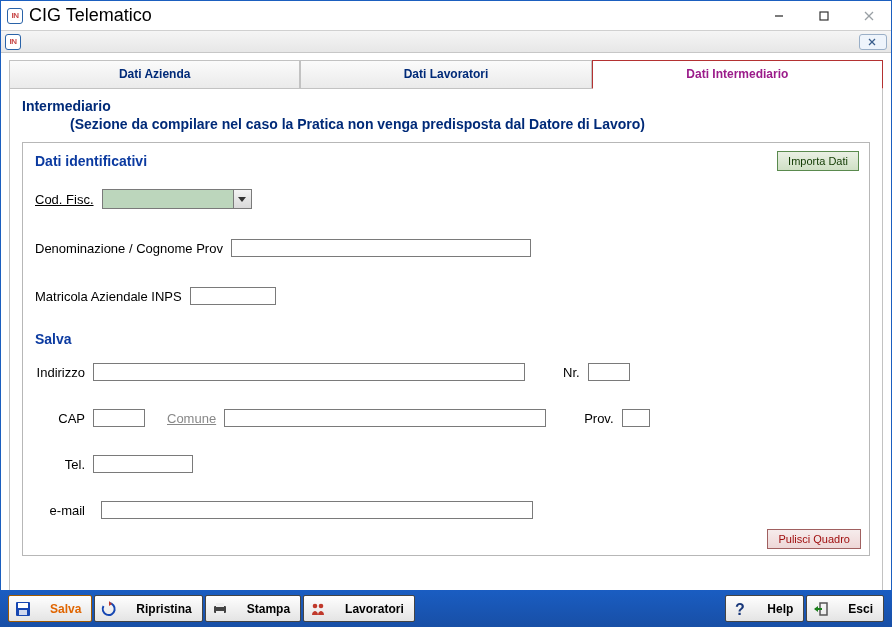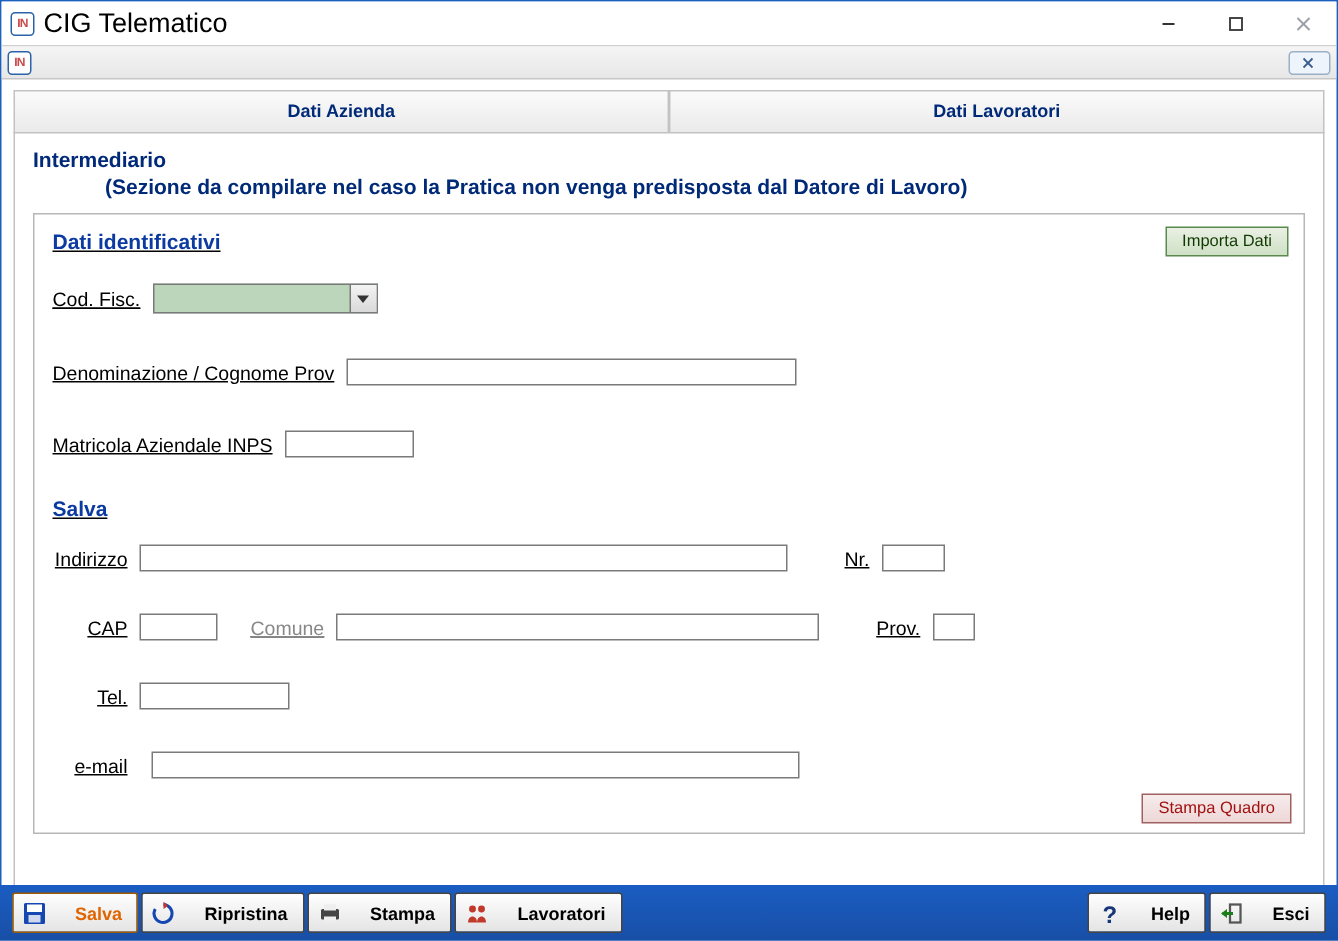--- a/index.html
+++ b/index.html
@@ -78,21 +78,20 @@
     }
     .section-sub {
       color:#002a78; font-weight:bold; font-size:14px; margin-top:2px;margin-left:48px;
     }
     .fieldset {
       border:1px solid #b7b7b7;
       margin-top:10px;
       padding:10px 12px 12px 12px;
       position:relative;
       height: 414px;
-      text-decoration: underline;
     }
     .legend {
       color:#0b3aa0; font-weight:bold; font-size:14px;
     }
     .row { display:flex; align-items:center; margin-top:24px; gap:8px;}
     .row.first { margin-top:20px;}
     .lbl { font-size:13px; color:#000; }
     .lbl.link { text-decoration:underline; }
     .lbl.gray { color:#888; text-decoration:underline;}
     input.txt {
@@ -182,20 +181,21 @@
     <svg width="12" height="8">
         <line x1="2" y1="1" x2="8" y2="7" stroke="#3b5e8c" stroke-width="1.2"></line>
         <line x1="8" y1="1" x2="2" y2="7" stroke="#3b5e8c" stroke-width="1.2"></line>
       </svg>
   </div>
 </div>
 
 <div class="tabs">
   <div class="tab">Dati Azienda</div>
   <div class="tab">Dati Lavoratori</div>
+  <div class="tab active">Dati Intermediario</div>
 </div>
 
 <div class="content">
   <div class="section-title">Intermediario</div>
   <div class="section-sub">(Sezione da compilare nel caso la Pratica non venga predisposta dal Datore di Lavoro)</div>
 
   <div class="fieldset">
     <div class="legend">Dati identificativi</div>
     <button class="btn-small top-right-btn">Importa Dati</button>
 
@@ -243,21 +243,21 @@
     <div class="row" style="margin-top:28px;">
       <span class="lbl" style="width:50px;text-align:right">Tel.</span>
       <input class="txt" style="width: 100px;" value="">
     </div>
 
     <div class="row" style="margin-top:28px;gap:16px;">
       <span class="lbl" style="width:50px;text-align:right">e-mail</span>
       <input class="txt" style="width: 432px;" value="">
     </div>
 
-    <button class="btn-small red bottom-right-btn">Stampa Quadro</button>
+    <button class="btn-small red bottom-right-btn">Pulisci Quadro</button>
   </div>
 </div>
 
 <div class="toolbar">
   <div class="tbtn salva">
     <span class="ic">
       <svg width="16" height="16">
           <rect x="1" y="1" width="14" height="14" rx="1" fill="#1546b2"></rect>
           <rect x="3" y="2" width="10" height="5" fill="#fff"></rect>
           <rect x="4" y="9" width="8" height="5" fill="#cfd8ee"></rect>

